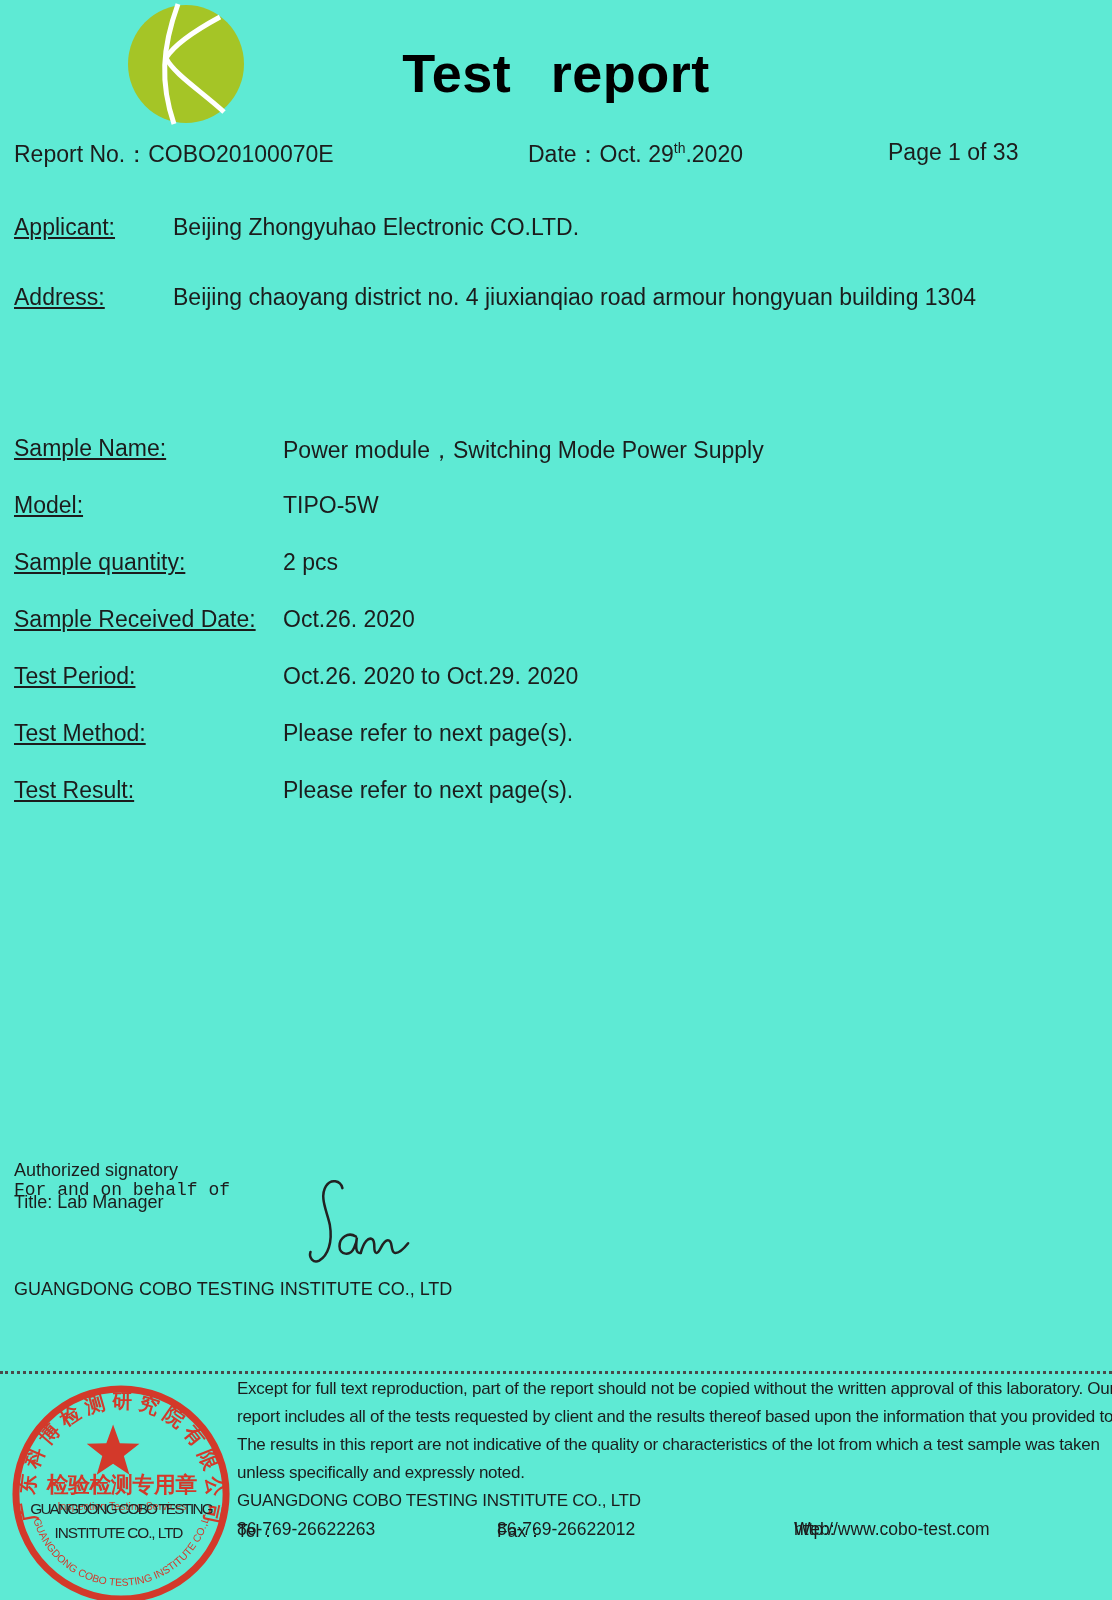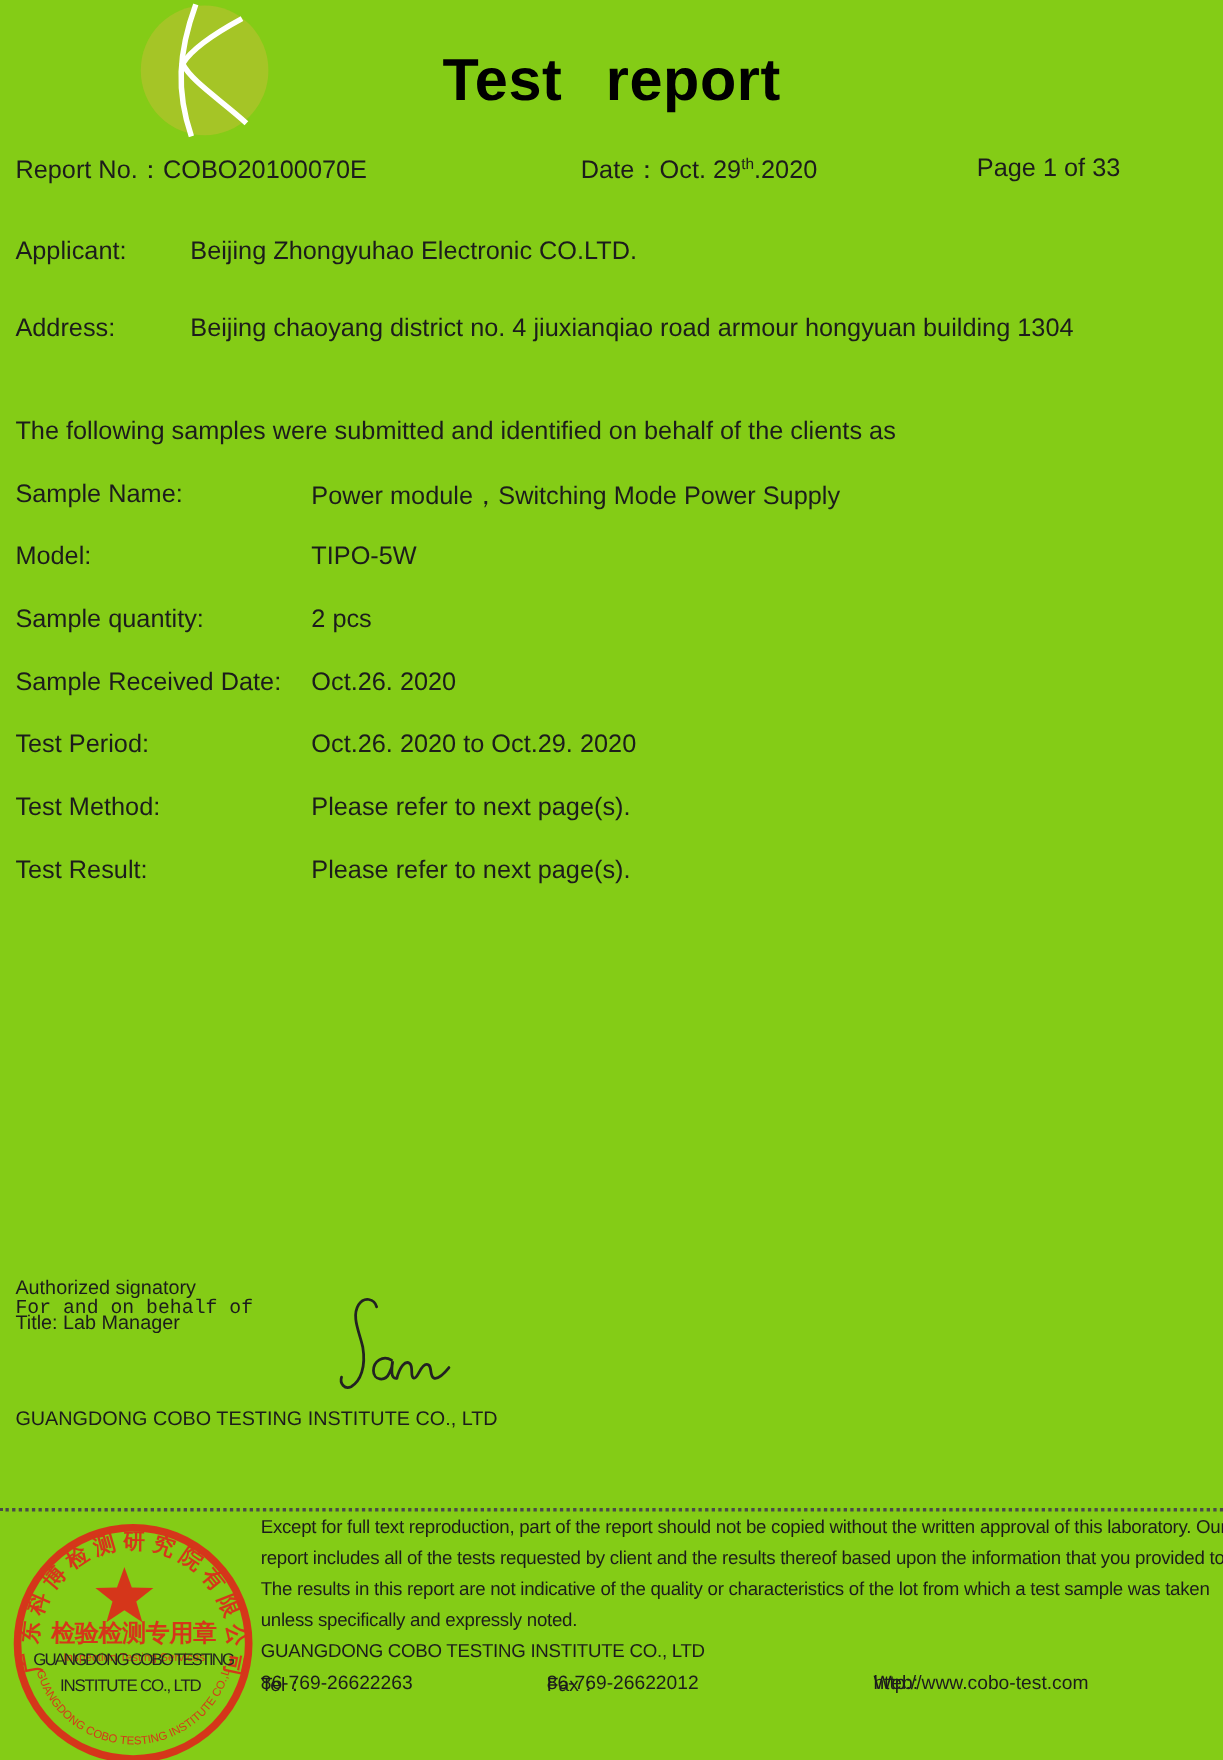--- a/index.html
+++ b/index.html
@@ -1,27 +1,27 @@
 <!DOCTYPE html>
 <html><head>
 <meta charset="utf-8">
 <style>
   html,body{margin:0;padding:0;background:#e8e8e8;}
   .page{
     position:relative;
     width:1112px;height:1600px;
     margin:0 auto;
-    background:#84cc16;
+    background:#5eead4;
     overflow:hidden;
     font-family:"Liberation Sans", sans-serif;
     color:#1c1c1c;
   }
   .abs{position:absolute;}
   .row{position:absolute;left:0;width:1112px;font-size:23px;white-space:nowrap;}
-  .lbl{position:absolute;left:14px;}
+  .lbl{position:absolute;left:14px;text-decoration:underline;}
   .val-party{position:absolute;left:173px;}
   .val-detail{position:absolute;left:283px;}
   .page-title{
     position:absolute;top:42px;left:0;right:0;
     text-align:center;
     font-size:54px;font-weight:bold;color:#000;
     word-spacing:24px;letter-spacing:0.5px;
     white-space:nowrap;
   }
   .hdr-item{position:absolute;font-size:23px;white-space:nowrap;}
@@ -64,21 +64,20 @@
 
   <div class="row" style="top:214px;">
     <span class="lbl">Applicant:</span>
     <span class="val-party">Beijing Zhongyuhao Electronic CO.LTD.</span>
   </div>
   <div class="row" style="top:284px;">
     <span class="lbl">Address:</span>
     <span class="val-party">Beijing chaoyang district no. 4 jiuxianqiao road armour hongyuan building 1304</span>
   </div>
 
-  <div class="intro">The following samples were submitted and identified on behalf of the clients as</div>
 
   <div class="row" style="top:435px;">
     <span class="lbl">Sample Name:</span>
     <span class="val-detail">Power module，Switching Mode Power Supply</span>
   </div>
   <div class="row" style="top:492px;">
     <span class="lbl">Model:</span>
     <span class="val-detail">TIPO-5W</span>
   </div>
   <div class="row" style="top:549px;">

